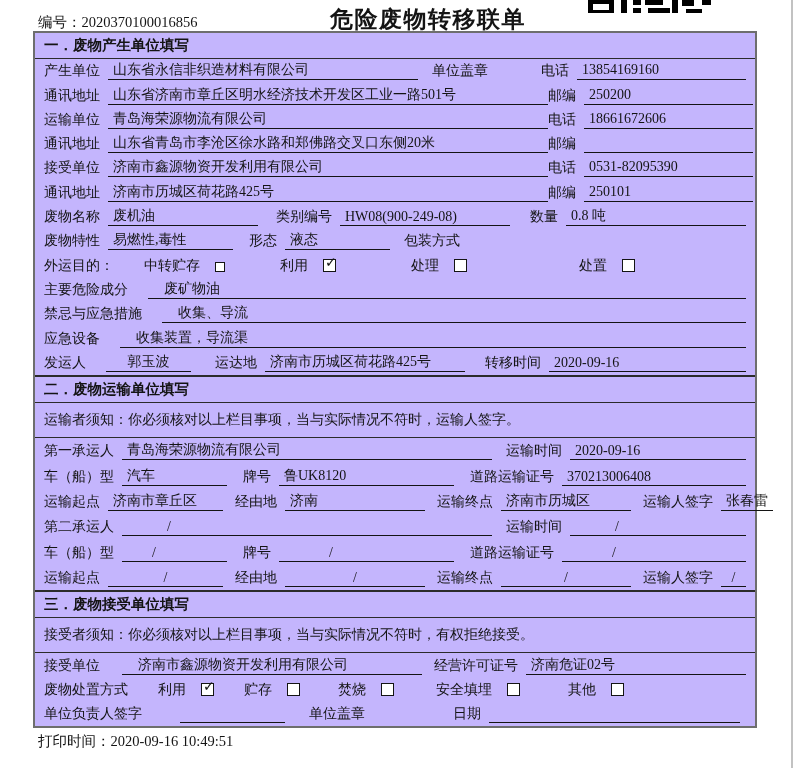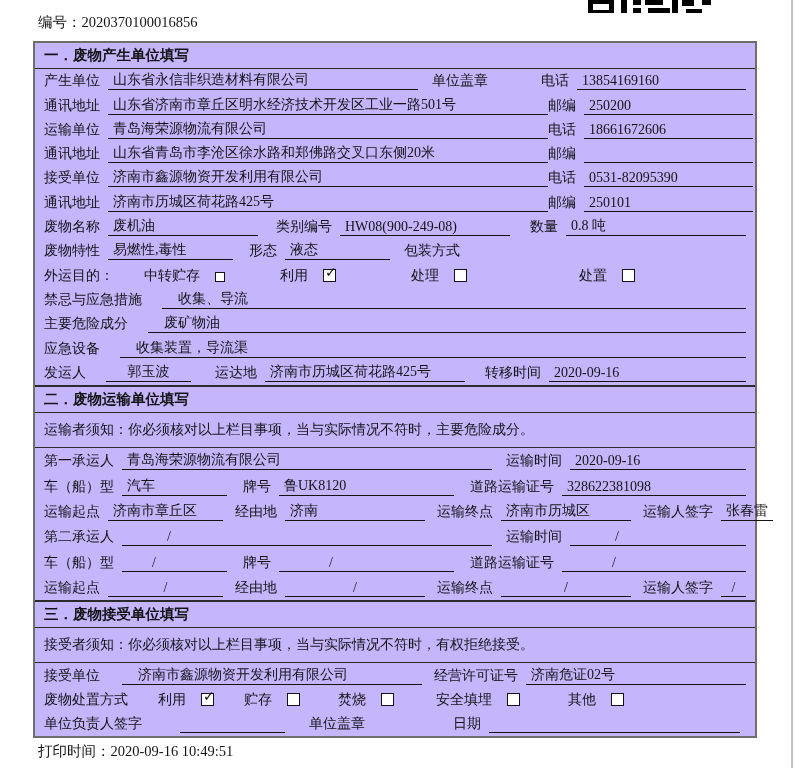--- a/index.html
+++ b/index.html
@@ -3,39 +3,39 @@
 <meta charset="utf-8">
 <style>
   * { box-sizing: border-box; }
   html,body { margin:0; padding:0; }
   body {
     width:796px; height:768px; background:#ffffff; overflow:hidden;
     font-family:"Liberation Serif","DejaVu Serif",serif;
     color:#141414; font-size:14px; position:relative;
   }
   .edge-line { position:absolute; top:0; right:3px; width:2px; height:768px; background:#c2c2c2; }
-  .topbar { position:relative; height:41px; }
+  .topbar { position:relative; height:31px; }
   .doc-number { position:absolute; left:38px; top:13px; font-size:14.5px; white-space:nowrap; }
   .page-title { position:absolute; left:330px; top:4px; font-size:23px; font-weight:bold; letter-spacing:1.5px; white-space:nowrap; }
   .qr { position:absolute; left:588px; top:0; }
 
   .form-table { margin-left:33px; width:724px; border:2px solid #6e6e6e; background:#c4b5fd; }
   .section-header { font-weight:bold; font-size:14.5px; padding:3px 9px 3px; border-bottom:1.5px solid #2b2b2b; }
   .section-sep { border-top:2px solid #2b2b2b; }
   .notice-row { padding:8px 9px; border-bottom:1.5px solid #2b2b2b; }
 
   .row { display:flex; align-items:flex-end; padding:0 9px 3px; }
   .sec1 .row { height:24.3px;font-family:Liberation Serif, serif; }
   .sec2 .row { height:25.4px; }
   .sec3 .row { height:24.4px; }
 
   .lbl { white-space:nowrap; margin-right:8px; flex:0 0 auto; }
   .val { border-bottom:1px solid #141414; white-space:nowrap; padding:0 5px; flex:0 0 auto; min-height:17px; }
   .grow { flex:1 1 auto; }
-  .right-group { margin-left:auto; width:205px; display:flex; align-items:flex-end; flex:0 0 auto; }
+  .right-group { margin-left:auto; width:205px; display:flex; flex:0 0 auto; }
   .right-group .val { flex:1 1 auto; }
 
   .w85{width:85px}.w105{width:105px}.w115{width:115px}.w125{width:125px}.w130{width:130px}
   .w140{width:140px}.w150{width:150px}.w160{width:160px}.w170{width:170px}.w175{width:175px}
   .w200{width:200px}.w300{width:300px}.w310{width:310px}.w370{width:370px}.w440{width:440px}
   .ml10{margin-left:22px}.ml12{margin-left:12px}.ml14{margin-left:14px}.ml16{margin-left:16px}
   .ml18{margin-left:18px}.ml20{margin-left:20px}.ml24{margin-left:24px}.ml30{margin-left:30px}
   .ml38{margin-left:38px}.ml42{margin-left:42px}.ml48{margin-left:48px}.ml55{margin-left:55px}
   .ml75{margin-left:75px}.ml80{margin-left:80px}.ml112{margin-left:112px}
   .tc{text-align:center}.pl16{padding-left:16px}.sl30{padding-left:30px}.sl45{padding-left:45px}.sl50{padding-left:50px}
@@ -49,20 +49,21 @@
 </style>
 </head>
 <body>
 
 <div class="edge-line"></div>
 
 <div class="topbar">
   <div class="doc-number">
     <span>编号：</span><span>2020370100016856</span>
   </div>
+  <div class="page-title">危险废物转移联单</div>
   <svg class="qr" width="125" height="13" viewBox="0 0 125 13">
     <g fill="#000">
       <rect x="0" y="0" width="26" height="4"></rect>
         <rect x="0" y="4" width="5" height="9"></rect>
       <rect x="21" y="4" width="5" height="9"></rect>
         <rect x="0" y="10" width="26" height="3"></rect>
       <rect x="33" y="0" width="6" height="13"></rect>
       <rect x="45" y="0" width="8" height="5"></rect>
         <rect x="45" y="8" width="8" height="5"></rect>
       <rect x="57" y="0" width="18" height="5"></rect>
@@ -158,62 +159,62 @@
       <span class="cb small"></span>
       <span class="lbl ml55">利用</span>
       <span class="cb checked"></span>
       <span class="lbl ml75">处理</span>
       <span class="cb"></span>
       <span class="lbl ml112">处置</span>
       <span class="cb"></span>
     </div>
 
     <div class="row">
+      <span class="lbl">主要危险成分</span>
+      <span class="val grow ml12 pl16">废矿物油</span>
+    </div>
+
+    <div class="row">
       <span class="lbl">禁忌与应急措施</span>
       <span class="val grow ml12 pl16">收集、导流</span>
-    </div>
-
-    <div class="row">
-      <span class="lbl">主要危险成分</span>
-      <span class="val grow ml12 pl16">废矿物油</span>
     </div>
 
     <div class="row">
       <span class="lbl">应急设备</span>
       <span class="val grow ml12 pl16">收集装置，导流渠</span>
     </div>
 
     <div class="row">
       <span class="lbl">发运人</span>
       <span class="val w85 tc ml12">郭玉波</span>
       <span class="lbl ml24">运达地</span>
       <span class="val w200">济南市历城区荷花路425号</span>
       <span class="lbl ml20">转移时间</span>
       <span class="val grow">2020-09-16</span>
     </div>
   </div>
 
   <div class="sec2 section-sep">
     <div class="section-header">二．废物运输单位填写</div>
-    <div class="notice-row">运输者须知：你必须核对以上栏目事项，当与实际情况不符时，主要危险成分。</div>
+    <div class="notice-row">运输者须知：你必须核对以上栏目事项，当与实际情况不符时，运输人签字。</div>
 
     <div class="row">
       <span class="lbl">第一承运人</span>
       <span class="val w370">青岛海荣源物流有限公司</span>
       <span class="lbl ml14">运输时间</span>
       <span class="val grow">2020-09-16</span>
     </div>
 
     <div class="row">
       <span class="lbl">车（船）型</span>
       <span class="val w105">汽车</span>
       <span class="lbl ml16">牌号</span>
       <span class="val w175">鲁UK8120</span>
       <span class="lbl ml16">道路运输证号</span>
-      <span class="val grow">328622381098</span>
+      <span class="val grow">370213006408</span>
     </div>
 
     <div class="row">
       <span class="lbl">运输起点</span>
       <span class="val w115">济南市章丘区</span>
       <span class="lbl ml12">经由地</span>
       <span class="val w140">济南</span>
       <span class="lbl ml12">运输终点</span>
       <span class="val w130">济南市历城区</span>
       <span class="lbl ml12">运输人签字</span>

